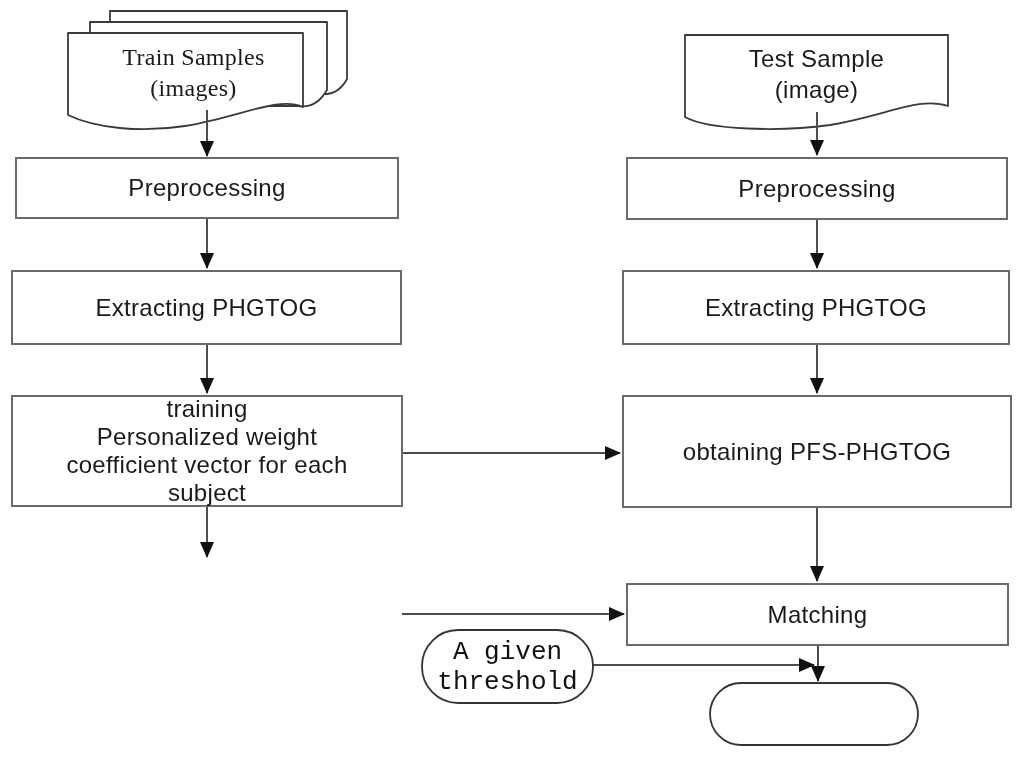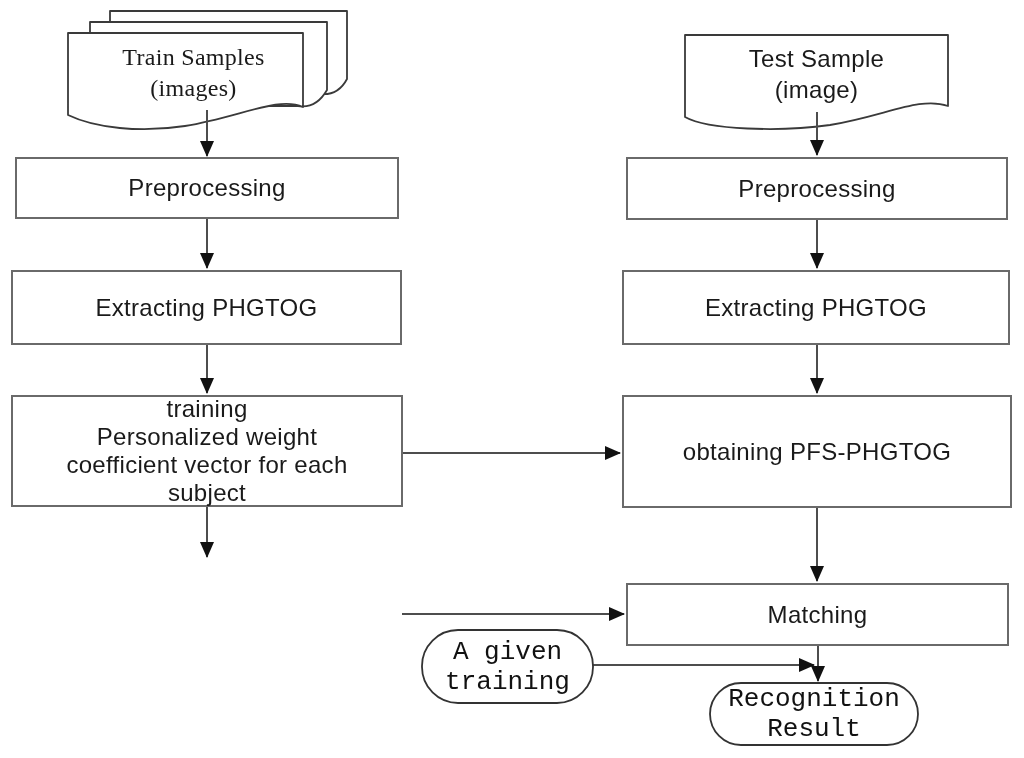--- a/index.html
+++ b/index.html
@@ -136,20 +136,16 @@
   </div>
   <div class="box" style="left:626px; top:583px; width:383px; height:63px;">
     <span>Matching</span>
   </div>
   <div class="box" style="left:622px; top:395px; width:390px; height:113px;">
     <span>obtaining PFS-PHGTOG</span>
   </div>
 
   <div class="term-label" style="left:422px; top:630px; width:171px; height:73px;">
     <span>A given
-training</span>
-  </div>
-  <div class="term-label" style="left:710px; top:683px; width:208px; height:62px;">
-    <span>Recognition
-Result</span>
+threshold</span>
   </div>
 
 </div>
 
 </body></html>

